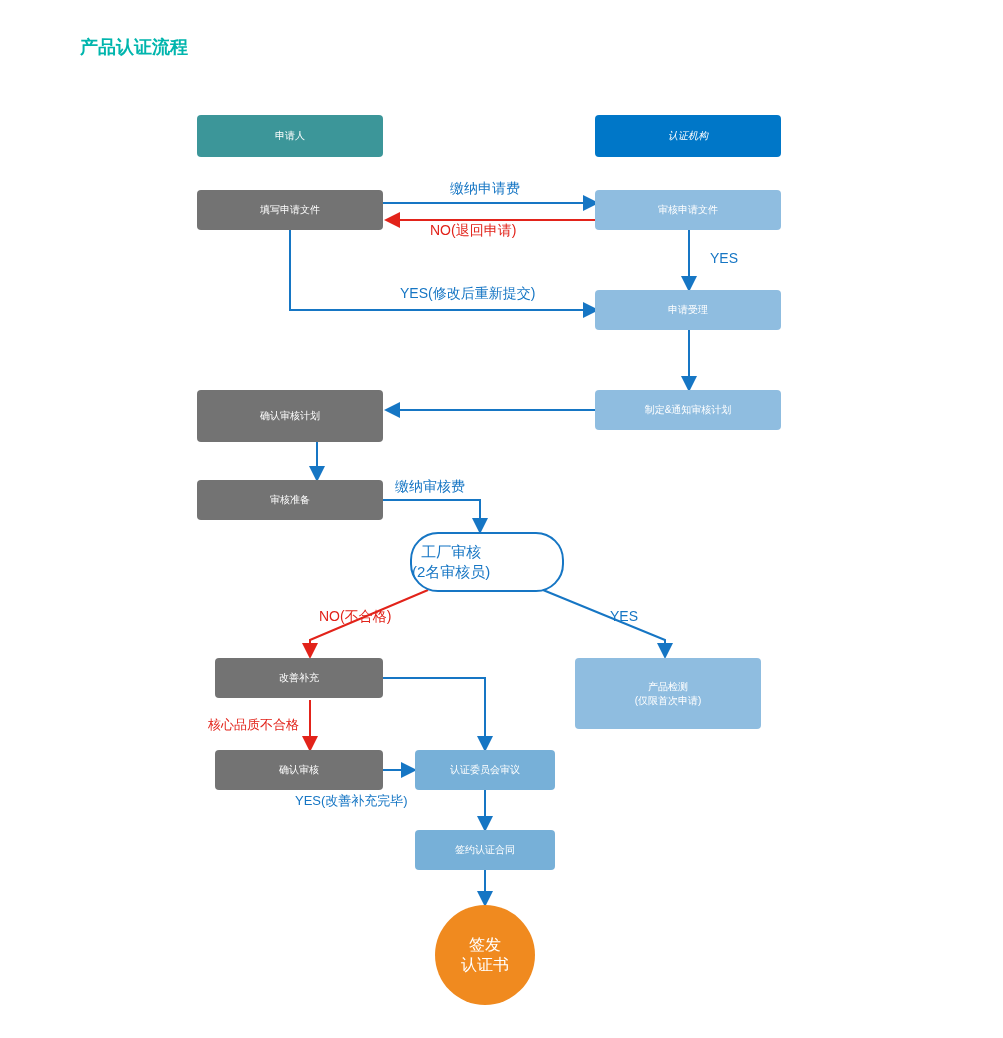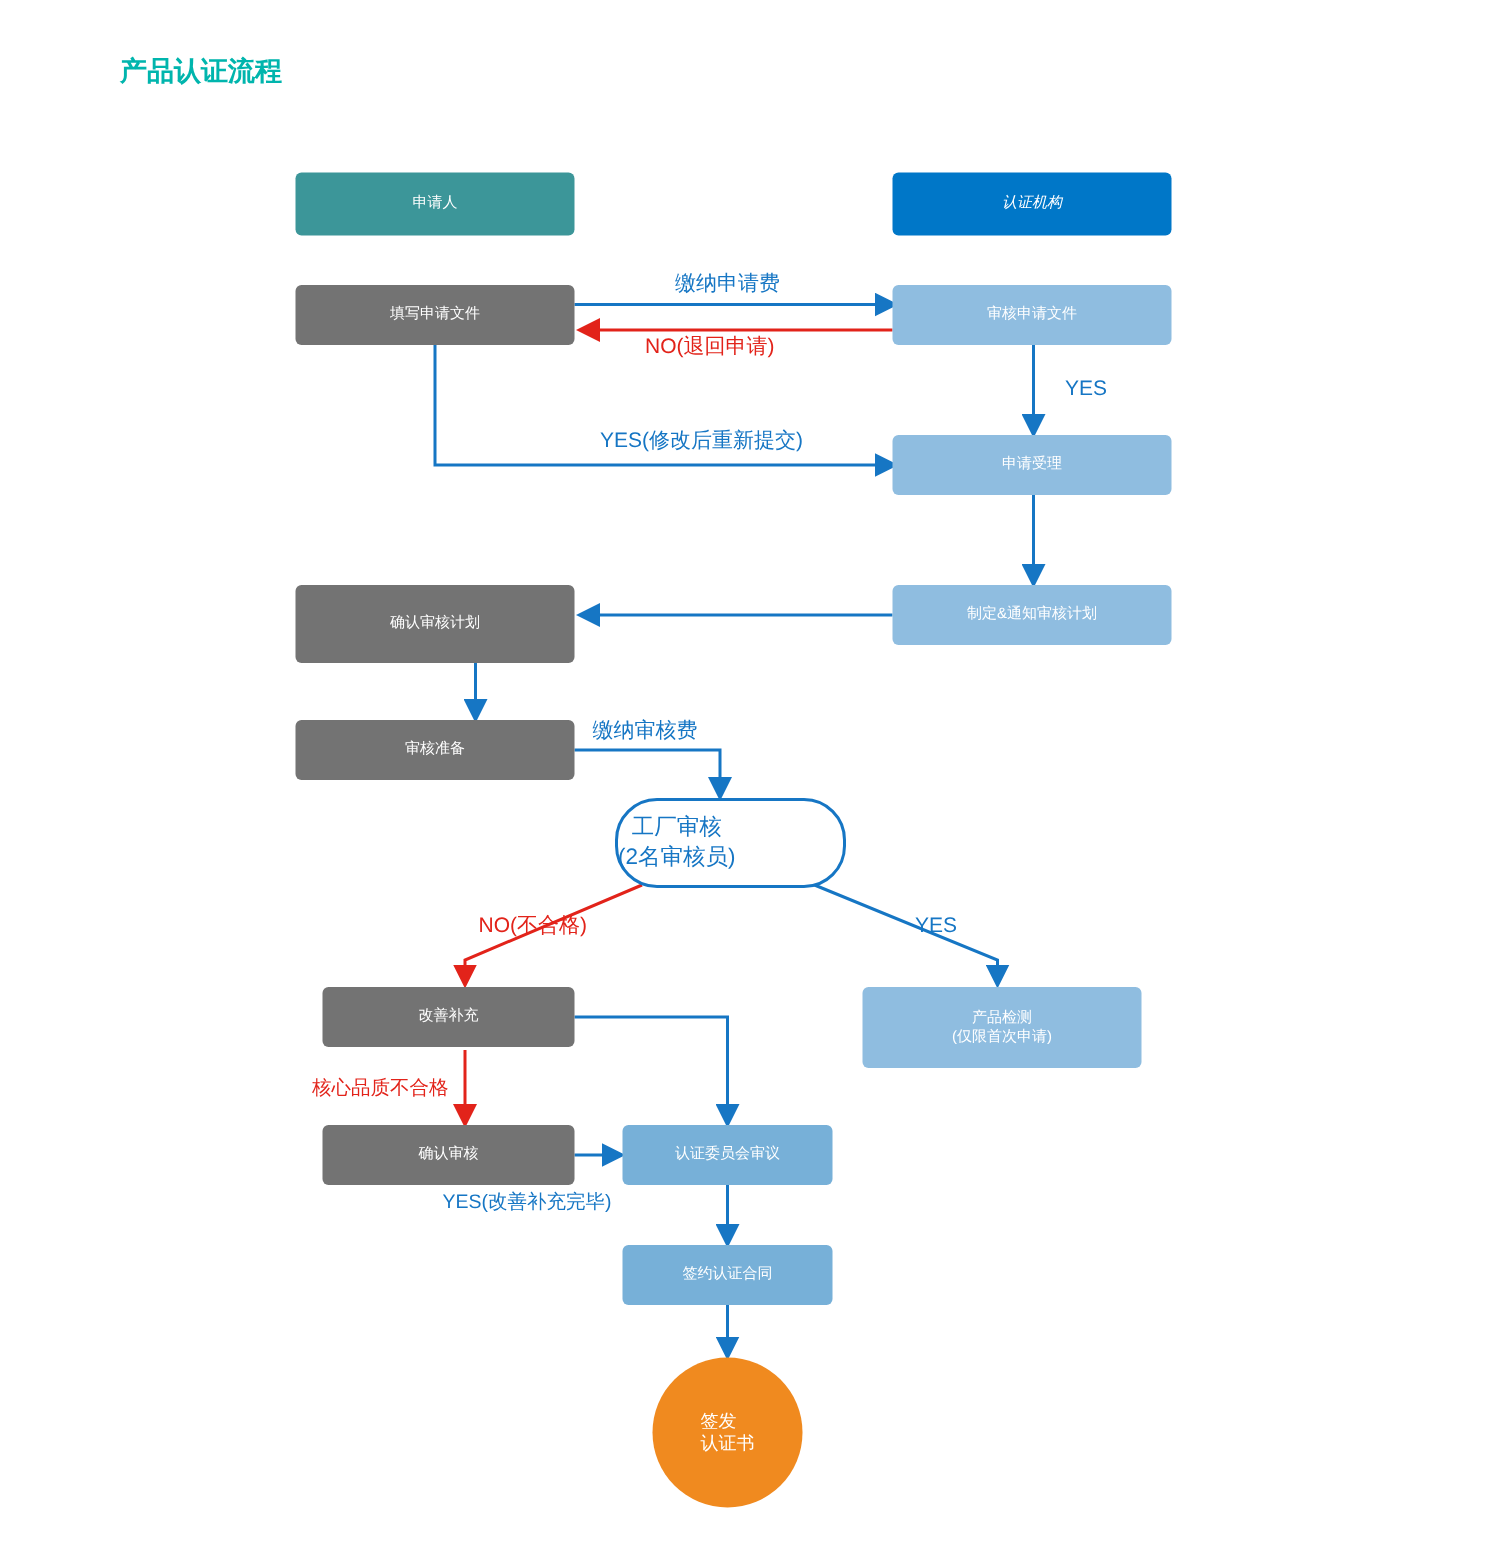--- a/index.html
+++ b/index.html
@@ -55,21 +55,22 @@
   .circle {
     position: absolute;
     width: 100px;
     height: 100px;
     border-radius: 50%;
     background: #f08a1f;
     color: #fff;
     display: flex;
     align-items: center;
     justify-content: center;
-    font-size: 12px;
+    text-align: center;
+    font-size: 16px;
     line-height: 1.25;
   }
   .label {
     position: absolute;
     font-size: 14px;
     white-space: nowrap;
   }
   .blue-text { color: #1676c4; }
   .red-text  { color: #e2231a; }
   svg.arrows {
@@ -150,21 +151,21 @@
   <div class="pill" style="left:410px; top:532px; width:150px; height:56px;">
     <div>
       <span>工厂审核</span><br>
       <span>(2名审核员)</span>
     </div>
   </div>
   <div class="label red-text" style="left:303px; top:608px;margin-left:16px;">NO(不合格)</div>
   <div class="label blue-text" style="left:610px; top:608px;">YES</div>
 
   <div class="box left-box" style="left:215px; top:658px; width:168px; height:40px;">改善补充</div>
-  <div class="box right-box" style="left:575px; top:658px; width:186px; height:54px;">
+  <div class="box right-box" style="left:575px; top:658px; width:186px; height:71px;">
     <div>
       <span>产品检测</span><br>
       <span>(仅限首次申请)</span>
     </div>
   </div>
 
   <div class="label red-text" style="left:208px; top:716px; font-size:13px;">核心品质不合格</div>
 
   <div class="box left-box" style="left:215px; top:750px; width:168px; height:40px;">确认审核</div>
   <div class="box mid-box" style="left:415px; top:750px; width:140px; height:40px;">认证委员会审议</div>

